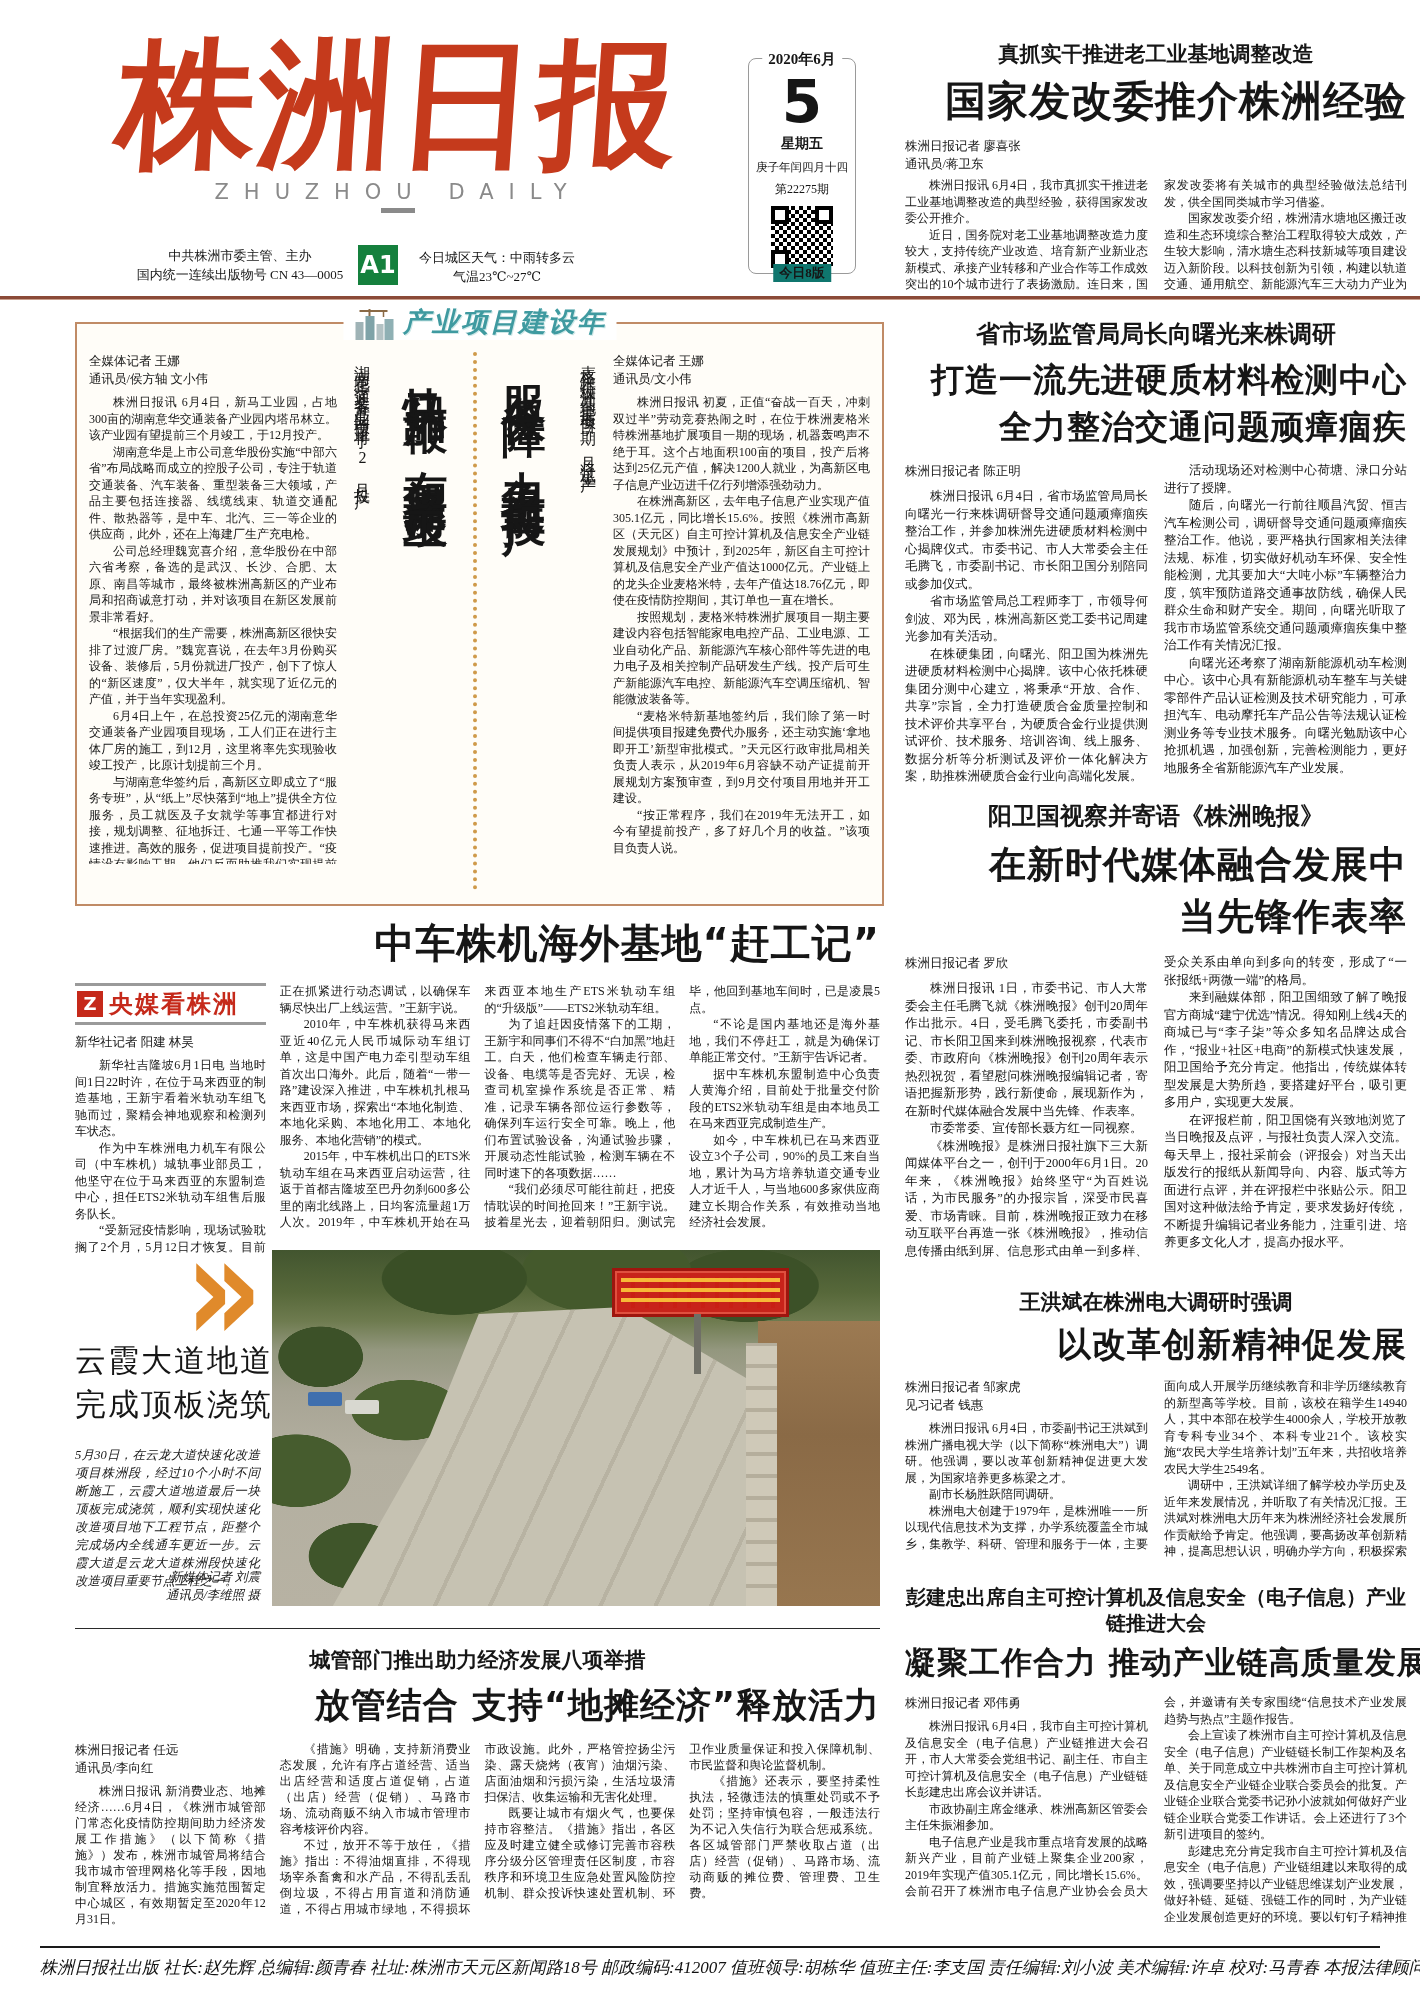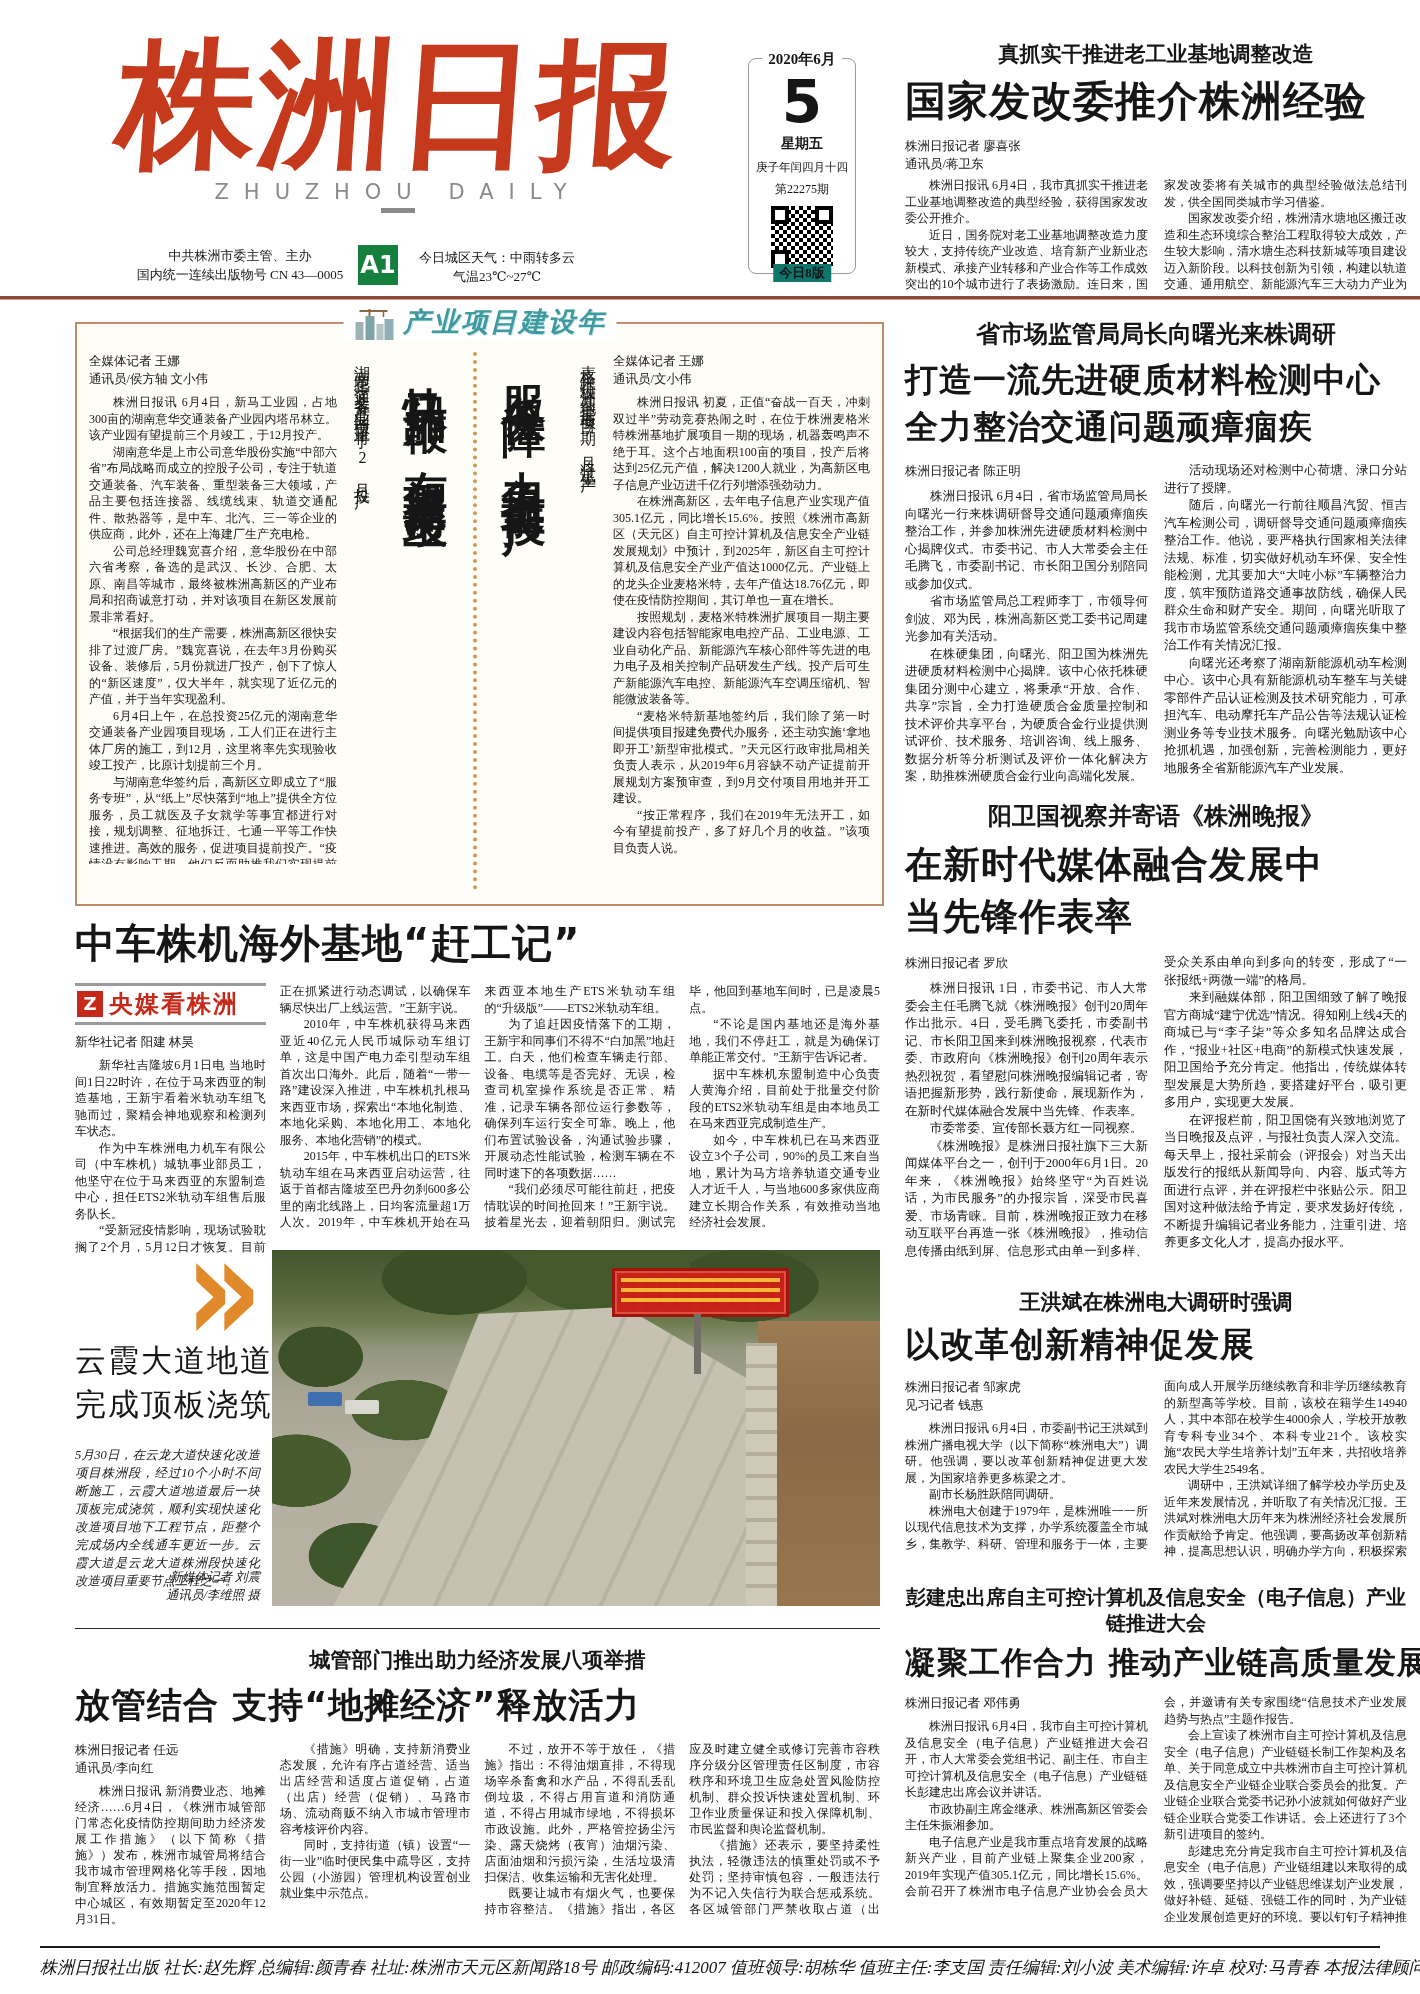--- a/index.html
+++ b/index.html
@@ -28,21 +28,21 @@
   .datebox .dissue{font-size:12px;margin-top:6px;}
   .datebox .dpages{position:absolute;bottom:-9px;left:50%;transform:translateX(-50%);
     background:#0f766e;padding:0 6px;font-size:13px;white-space:nowrap;font-weight:bold;}
   .qr{position:relative;width:62px;height:62px;margin:8px auto 0;
     background:conic-gradient(#000 25%,#fff 0 50%,#000 0 75%,#fff 0) 0 0/8px 8px;outline:2px solid #fff;}
   .qr i{position:absolute;width:18px;height:18px;border:4px solid #000;background:#fff;box-sizing:border-box;}
   .qr i.tl{top:0;left:0;} .qr i.tr{top:0;right:0;} .qr i.bl{bottom:0;left:0;}
   
   .kicker{font-family:"DejaVu Sans",sans-serif;font-weight:bold;text-align:center;white-space:nowrap;}
   .kicker-wrap{font-family:"DejaVu Sans",sans-serif;font-weight:bold;text-align:center;}
-  .headline{font-family:"DejaVu Sans",sans-serif;font-weight:900;text-align:left;
+  .headline{font-family:"DejaVu Sans",sans-serif;font-weight:900;text-align:right;
     letter-spacing:1px;white-space:nowrap;}
   .byline{font-size:12.5px;line-height:18px;}
   .byline .bl{margin:0;text-indent:0;}
   .body-text{font-size:12.5px;line-height:17.5px;text-align:justify;overflow:hidden;column-fill:auto;}
   .para{margin:0;text-indent:2em;}
   .cols-2{column-count:2;column-gap:16px;}
   .cols-4{column-count:4;column-gap:14px;}
   
   .proj-box{border:2px solid #c08b66;background:#fffdf8;}
   .badge{position:absolute;top:-20px;left:50%;transform:translateX(-50%);
@@ -280,21 +280,20 @@
     <div class="kicker" style="font-size:21px;">城管部门推出助力经济发展八项举措</div>
     <div class="headline" style="font-size:35px;margin-top:8px;">放管结合 支持“地摊经济”释放活力</div>
     <div class="body-text cols-4" style="height:190px;margin-top:12px;font-size:12px;line-height:16px;">
       <div class="byline" style="margin-bottom:6px;">
           <p class="bl">株洲日报记者 任远</p>
           <p class="bl">通讯员/李向红</p>
         </div>
       <div>
           <p class="para">株洲日报讯 新消费业态、地摊经济……6月4日，《株洲市城管部门常态化疫情防控期间助力经济发展工作措施》（以下简称《措施》）发布，株洲市城管局将结合我市城市管理网格化等手段，因地制宜释放活力。措施实施范围暂定中心城区，有效期暂定至2020年12月31日。</p>
           <p class="para">《措施》明确，支持新消费业态发展，允许有序占道经营、适当出店经营和适度占道促销，占道（出店）经营（促销）、马路市场、流动商贩不纳入市城市管理市容考核评价内容。</p>
-          <p class="para">同时，支持街道（镇）设置“一街一业”临时便民集中疏导区，支持公园（小游园）管理机构设置创业就业集中示范点。</p>
           <p class="para">不过，放开不等于放任，《措施》指出：不得油烟直排，不得现场宰杀畜禽和水产品，不得乱丢乱倒垃圾，不得占用盲道和消防通道，不得占用城市绿地，不得损坏市政设施。此外，严格管控扬尘污染、露天烧烤（夜宵）油烟污染、店面油烟和污损污染，生活垃圾清扫保洁、收集运输和无害化处理。</p>
           <p class="para">既要让城市有烟火气，也要保持市容整洁。《措施》指出，各区应及时建立健全或修订完善市容秩序分级分区管理责任区制度，市容秩序和环境卫生应急处置风险防控机制、群众投诉快速处置机制、环卫作业质量保证和投入保障机制、市民监督和舆论监督机制。</p>
           <p class="para">《措施》还表示，要坚持柔性执法，轻微违法的慎重处罚或不予处罚；坚持审慎包容，一般违法行为不记入失信行为联合惩戒系统。各区城管部门严禁收取占道（出店）经营（促销）、马路市场、流动商贩的摊位费、管理费、卫生费。</p>
         </div>
     </div>
   </div>
 
   <div class="abs" style="left:905px;top:318px;width:502px;">
     <div class="kicker" style="font-size:24px;">省市场监管局局长向曙光来株调研</div>
     <div class="headline" style="font-size:33px;margin-top:8px;">打造一流先进硬质材料检测中心</div>

